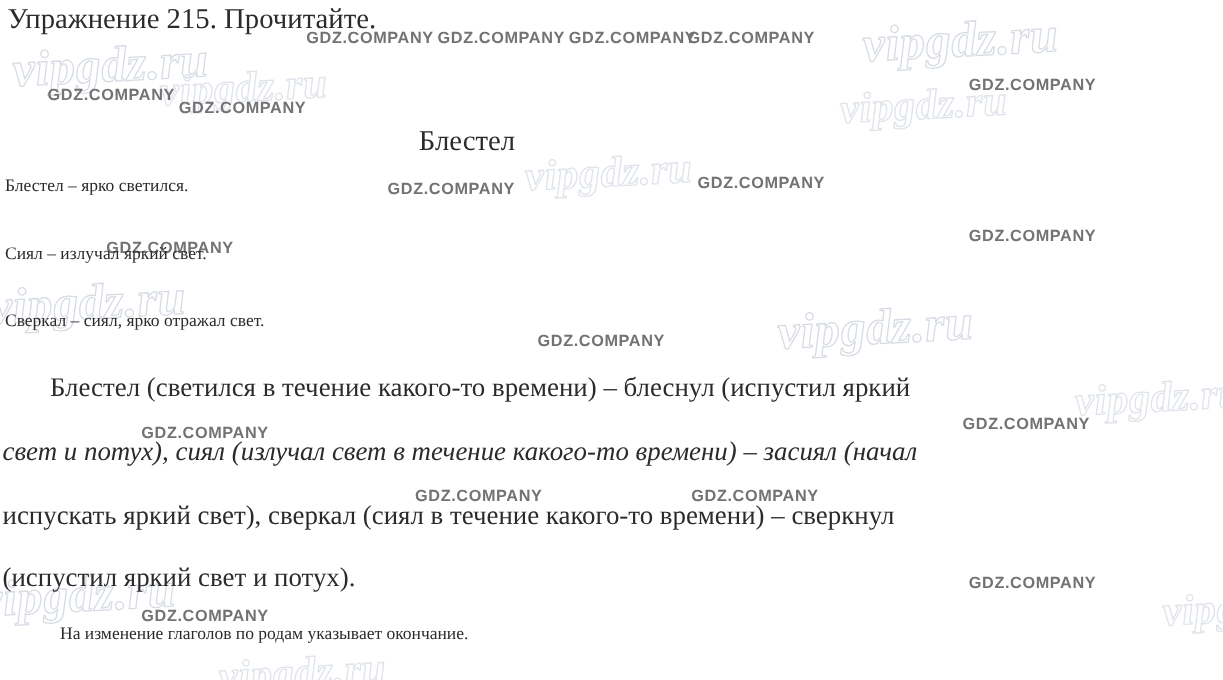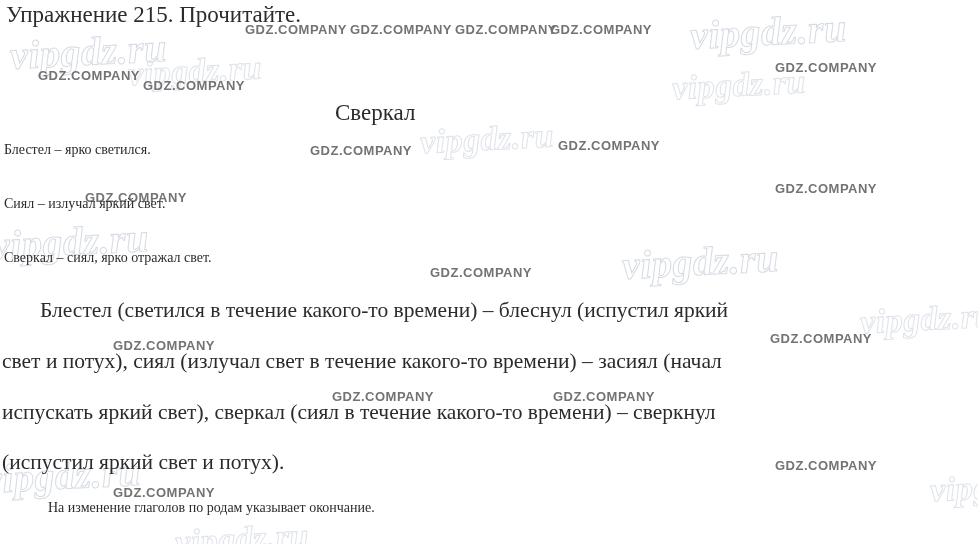--- a/index.html
+++ b/index.html
@@ -119,27 +119,27 @@
     <span class="wm wm-small" style="left:770px; top:331px;">GDZ.COMPANY</span>
     <span class="wm wm-small" style="left:332px; top:389px;">GDZ.COMPANY</span>
     <span class="wm wm-small" style="left:553px; top:389px;">GDZ.COMPANY</span>
     <span class="wm wm-small" style="left:775px; top:458px;">GDZ.COMPANY</span>
     <span class="wm wm-small" style="left:113px; top:485px;">GDZ.COMPANY</span>
   </div>
 
   <div class="txt-layer">
     <div class="line title" style="left:6px; top:2px;">Упражнение 215. Прочитайте.</div>
 
-    <div class="line heading" style="left:335px; top:100px;">Сверкал</div>
+    <div class="line heading" style="left:335px; top:100px;">Блестел</div>
 
     <div class="line body" style="left:4px; top:142px;">Блестел – ярко светился.</div>
     <div class="line body" style="left:4px; top:196px;">Сиял – излучал яркий свет.</div>
     <div class="line body" style="left:4px; top:250px;">Сверкал – сиял, ярко отражал свет.</div>
 
     <div class="line body-sm" style="left:40px; top:298px;">Блестел (светился в течение какого-то времени) – блеснул (испустил яркий</div>
-    <div class="line body-sm" style="left:2px; top:349px;">свет и потух), сиял (излучал свет в течение какого-то времени) – засиял (начал</div>
+    <div class="line body-sm" style="left:2px; top:349px;font-style:italic;">свет и потух), сиял (излучал свет в течение какого-то времени) – засиял (начал</div>
     <div class="line body-sm" style="left:2px; top:400px;">испускать яркий свет), сверкал (сиял в течение какого-то времени) – сверкнул</div>
     <div class="line body-sm" style="left:2px; top:450px;">(испустил яркий свет и потух).</div>
 
     <div class="line body" style="left:48px; top:500px;">На изменение глаголов по родам указывает окончание.</div>
   </div>
 
 </div>
 
 </body></html>

